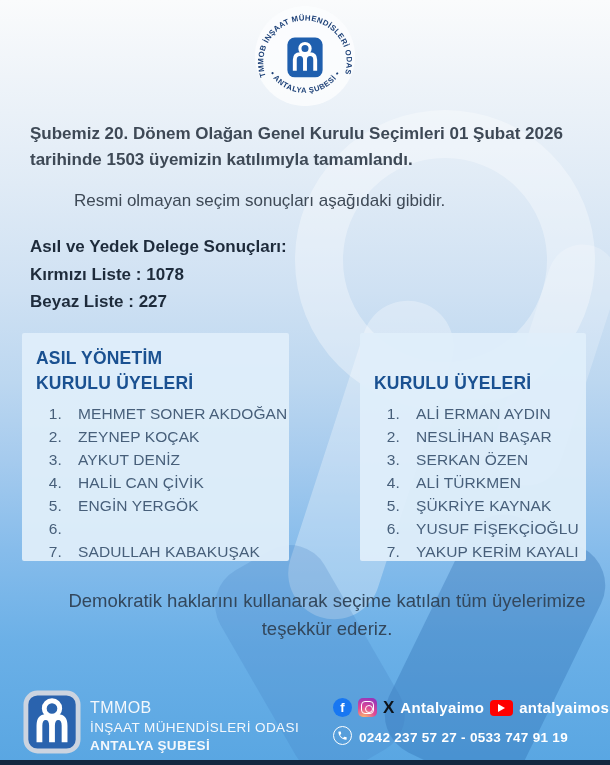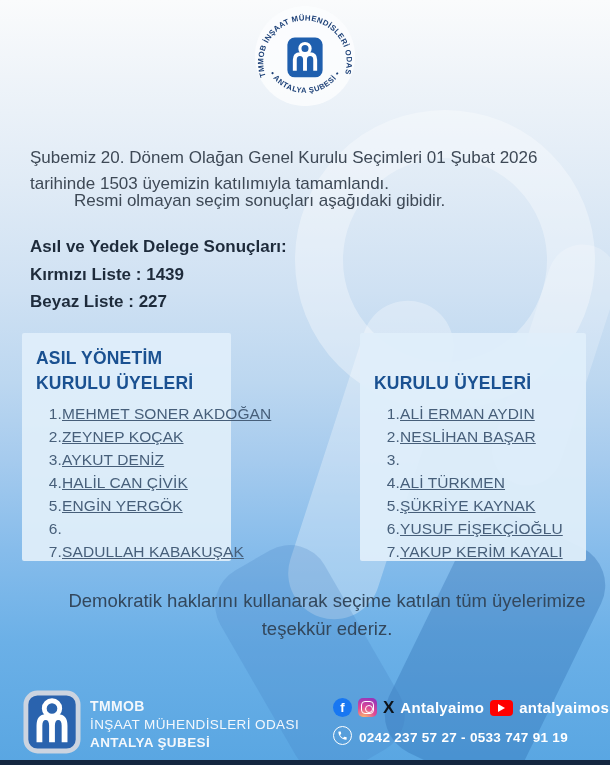--- a/index.html
+++ b/index.html
@@ -25,50 +25,50 @@
     background:rgba(38,99,168,0.30); border-radius:42px; transform:rotate(26deg); }
   .wm-dark2 { left:250px; top:545px; width:120px; height:230px;
     background:rgba(62,125,190,0.22); border-radius:40px; transform:rotate(-30deg); }
 
   
   .badge { position:absolute; left:50%; top:5px; transform:translateX(-50%);
     width:102px; height:102px; }
 
   
   .intro1 { position:absolute; left:30px; top:121px; width:556px;
-    font-size:17px; line-height:1.55; font-weight:400; color:#3e4956;margin-top:24px; }
+    font-size:17px; line-height:1.55; font-weight:700; color:#3e4956; }
   .intro2 { position:absolute; left:30px; top:188px; width:556px;
     font-size:17px; line-height:1.5; font-weight:500; color:#3e4956;margin-left:44px; }
 
   
   .results { position:absolute; left:30px; top:233px; width:556px;
     font-size:17px; line-height:1.62; font-weight:700; color:#1e2b3b; }
 
   
   .box { position:absolute; top:333px; height:228px;
     background:rgba(223,238,250,0.94); border-radius:2px; }
-  .box-left  { left:22px;  width:209px; }
+  .box-left  { left:22px;  width:267px; }
   .box-right { left:360px; width:226px; }
   .box h2 { padding:13px 0 0 14px; font-size:17.5px; line-height:1.42;
     font-weight:800; color:#1a5191; letter-spacing:0.2px; }
   .members { margin-top:9px; padding-left:20px; }
   .member { display:flex; align-items:baseline; height:23px;
     font-size:15.5px; color:#475f7a; letter-spacing:0.1px; }
   .member .no { width:20px; text-align:right; flex:none; }
-  .member .nm { margin-left:0; white-space:nowrap;text-decoration:underline; }
+  .member .nm { margin-left:16px; white-space:nowrap; }
 
   
   .thanks { position:absolute; left:45px; top:587px; width:520px;
     text-align:center; font-size:18.5px; line-height:1.5;
     font-weight:500; color:#33475c;margin-left:22px; }
 
   
   .f-logo { position:absolute; left:23px; top:690px; width:58px; height:64px; }
   .f-org { position:absolute; left:90px; top:697px; color:#f4f8fc; letter-spacing:0.4px; }
-  .f-org .l1 { font-size:14px;  font-weight:700; line-height:1.35; }
+  .f-org .l1 { font-size:16px;  font-weight:400; line-height:1.35; }
   .f-org .l2 { font-size:13.5px; font-weight:400; line-height:1.35; }
   .f-org .l3 { font-size:13.5px; font-weight:700; line-height:1.35; }
 
   .f-social { position:absolute; left:333px; top:698px; display:flex;
     align-items:center; gap:6px; }
   .f-social .handle { color:#fff; font-size:15px; font-weight:600; letter-spacing:0.3px; }
   .ic-fb { width:19px; height:19px; border-radius:50%; background:#1877f2;
     color:#fff; font-size:13px; font-weight:700; display:flex;
     align-items:center; justify-content:center; }
   .ic-ig { width:19px; height:19px; border-radius:5px; position:relative;
@@ -120,21 +120,21 @@
       <circle cx="55" cy="47" r="5.5" fill="none" stroke="#fff" stroke-width="3.4"></circle>
       <path d="M44 71 V59 Q44 53 49.5 53 Q55 53 55 59 V71 M55 59 Q55 53 60.5 53 Q66 53 66 59 V71" fill="none" stroke="#fff" stroke-width="4.2"></path>
     </g>
   </svg>
 
   <p class="intro1">Şubemiz 20. Dönem Olağan Genel Kurulu Seçimleri 01 Şubat 2026 tarihinde 1503 üyemizin katılımıyla tamamlandı.</p>
   <p class="intro2">Resmi olmayan seçim sonuçları aşağıdaki gibidir.</p>
 
   <div class="results">
     <div>Asıl ve Yedek Delege Sonuçları:</div>
-    <div>Kırmızı Liste : 1439</div>
+    <div>Kırmızı Liste : 1078</div>
     <div>Beyaz Liste : 227</div>
   </div>
 
   <div class="box box-left">
     <h2>
       <span>ASIL YÖNETİM</span><br>
       <span>KURULU ÜYELERİ</span>
     </h2>
     <div class="members">
       <div class="member">
@@ -176,20 +176,21 @@
       <div class="member">
           <span class="no">1.</span>
           <span class="nm">ALİ ERMAN AYDIN</span>
         </div>
       <div class="member">
           <span class="no">2.</span>
           <span class="nm">NESLİHAN BAŞAR</span>
         </div>
       <div class="member">
           <span class="no">3.</span>
+          <span class="nm">SERKAN ÖZEN</span>
         </div>
       <div class="member">
           <span class="no">4.</span>
           <span class="nm">ALİ TÜRKMEN</span>
         </div>
       <div class="member">
           <span class="no">5.</span>
           <span class="nm">ŞÜKRİYE KAYNAK</span>
         </div>
       <div class="member">

